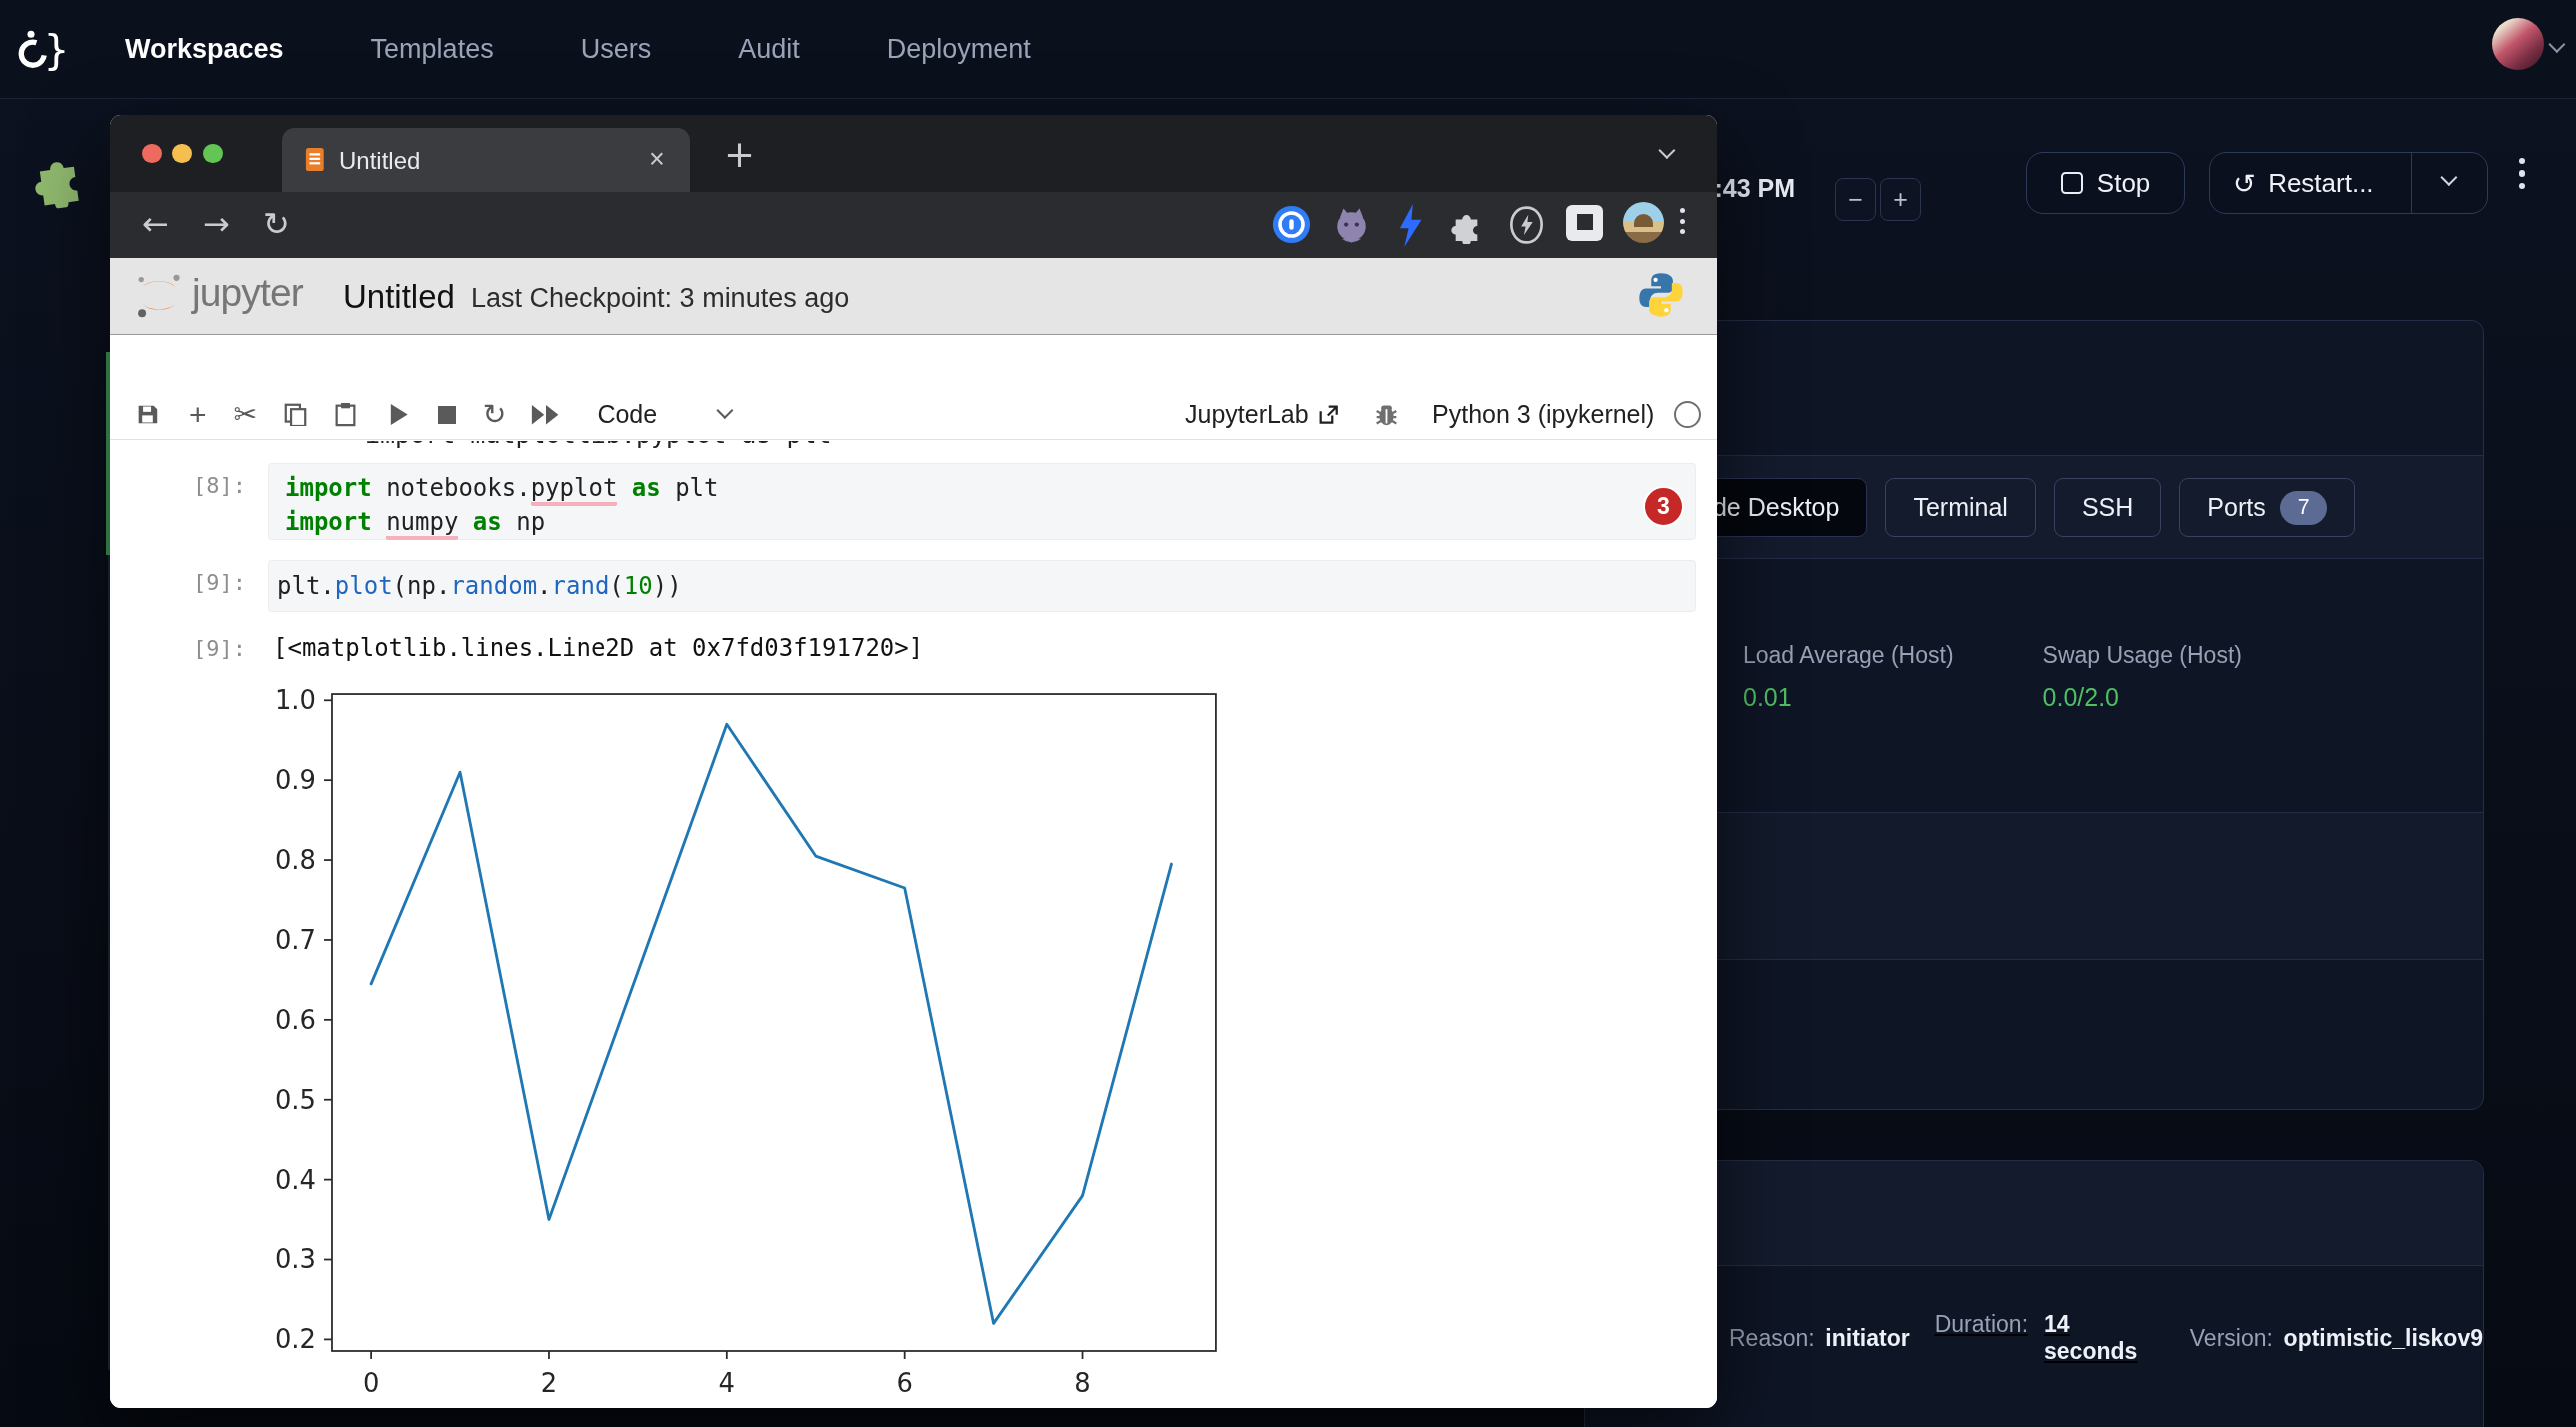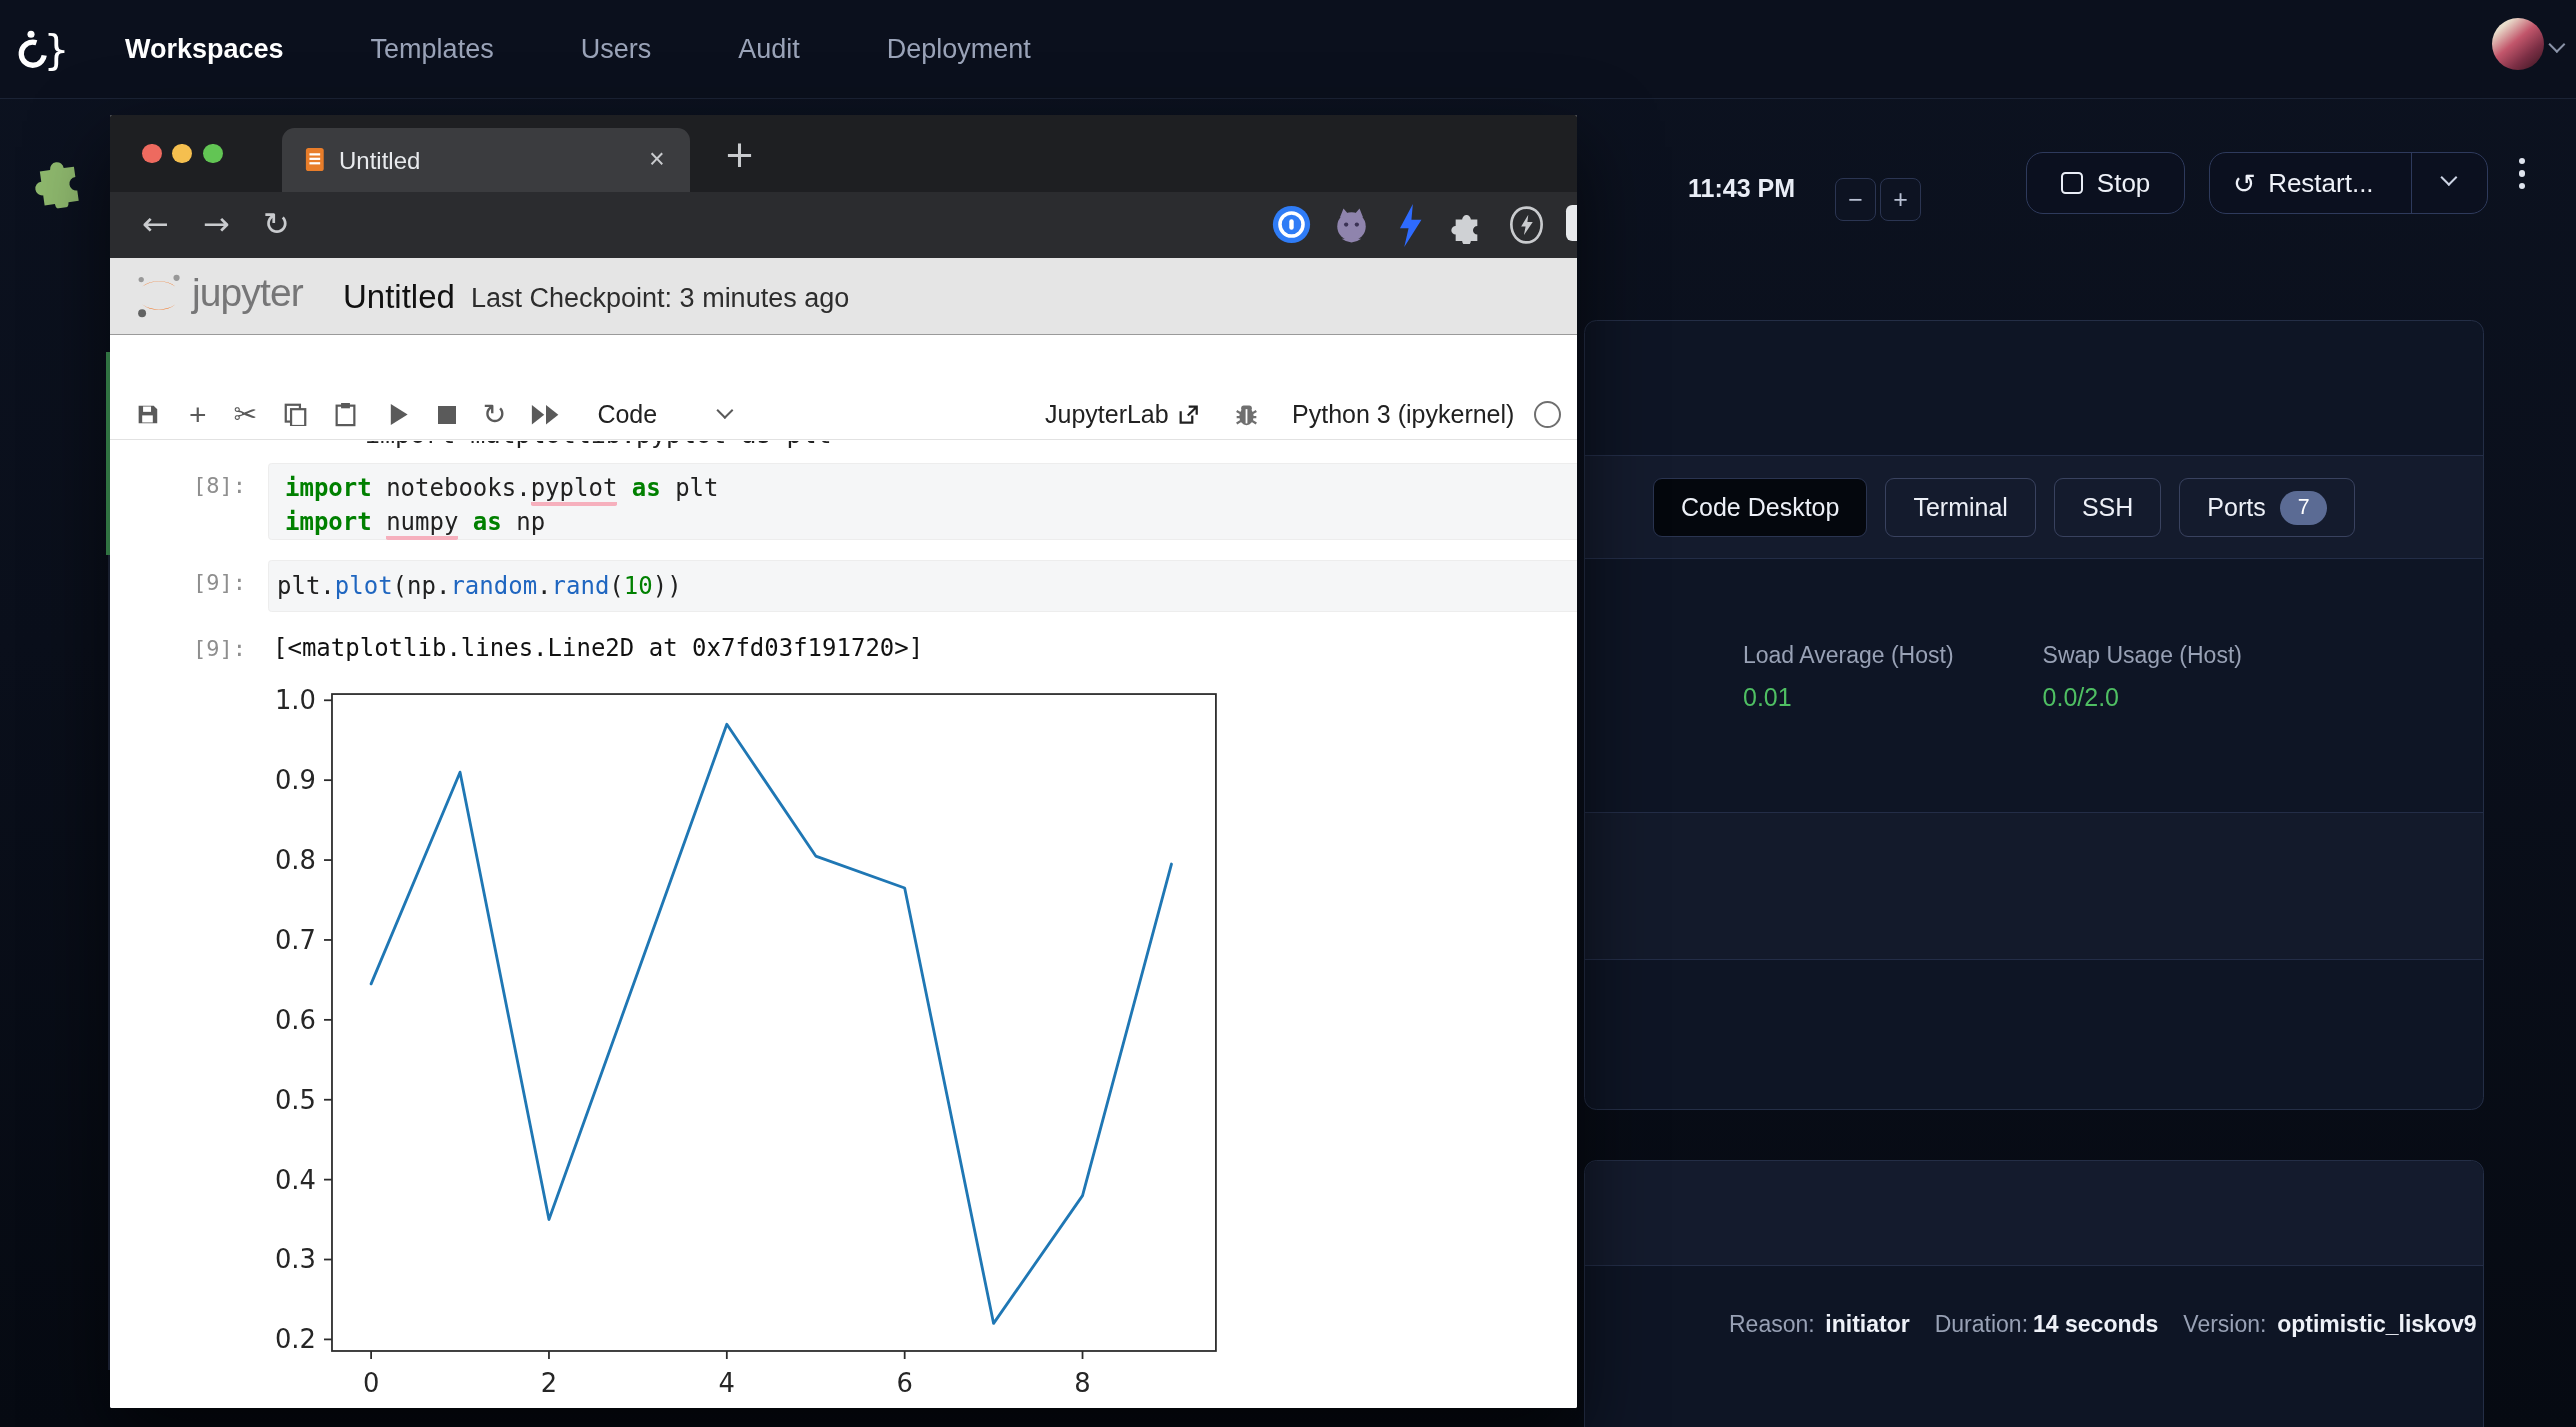--- a/index.html
+++ b/index.html
@@ -26,21 +26,21 @@
   .statvalue{font-size:25px;color:#4fbf63;margin-top:14.2px;}
   .metalabel{font-size:23px;color:#98a1b5;}
   .metavalue{font-size:23px;color:#eef1f8;font-weight:700;}
 
   
   .ctrlbtn{border:0.9px solid #2e3a5c;background:#0b101f;border-radius:17px;color:#eef1f8;font-size:26px;display:flex;align-items:center;justify-content:center;gap:14.2px;}
   .minibtn{width:39px;height:41px;border:0.9px solid #2b3552;background:#0d1322;border-radius:8px;color:#b9c1d4;font-size:25px;display:flex;align-items:center;justify-content:center;}
   .dot{width:6.2px;height:6.2px;border-radius:50%;background:#dfe4ee;}
 
   
-  #win{left:110px;top:115px;width:1467px;height:1293px;border-radius:2px;overflow:hidden;background:#fff;
+  #win{left:110px;top:115px;width:1607px;height:1293px;border-radius:11px;overflow:hidden;background:#fff;
     box-shadow:0 32px 80px rgba(0,0,0,.6);z-index:5;}
   #tabstrip{left:0;top:0;width:100%;height:77px;background:#1e1f22;}
   .light{width:19.6px;height:19.6px;border-radius:50%;}
   #tab{left:172px;top:12.5px;width:408px;height:64px;background:#3b3c3f;border-radius:12.5px 12.5px 0 0;color:#e8eaed;}
   #urlrow{left:0;top:77px;width:100%;height:67px;background:#2b2c2f;}
   .chrico{color:#c9cbce;font-size:32px;font-family:"DejaVu Sans",sans-serif;}
   #urlpill{left:198px;top:86px;width:946px;height:48px;background:#3c3d41;border-radius:24px;}
   .urlhost{color:#e8eaed;font-size:23px;white-space:nowrap;}
   .urlpath{color:#9aa0a6;font-size:23px;white-space:nowrap;}
 
@@ -148,21 +148,21 @@
     <div class="abs" style="left:0;top:491px;width:100%;height:148px;background:#131a2b;border-top:0.9px solid #232d47;border-bottom:0.9px solid #232d47;box-sizing:border-box;"></div>
   </div>
 
   <div class="card abs" style="left:1584px;top:1160px;width:898px;height:276px;border-radius:12.5px 12.5px 0 0;">
     <div class="band abs" style="left:0;top:0;width:100%;height:105px;border-radius:12.5px 12.5px 0 0;border-top:none;box-sizing:border-box;"></div>
     <div class="abs flex" style="left:144px;top:150px;gap:25px;">
         <span style="display: inline-flex; gap: 10.7px; align-items: baseline;">
           <span class="metalabel">Reason:</span>
           <span class="metavalue">initiator</span>
         </span>
-        <span style="display: inline-flex; gap: 5px; align-items: baseline;">
+        <span style="display: inline-flex; gap: 16px; align-items: baseline; text-decoration: underline;">
           <span class="metalabel">Duration:</span>
           <span class="metavalue">14 seconds</span>
         </span>
         <span style="display: inline-flex; gap: 10.7px; align-items: baseline;">
           <span class="metalabel">Version:</span>
           <span class="metavalue">optimistic_liskov9</span>
         </span>
       </div>
   </div>
 

